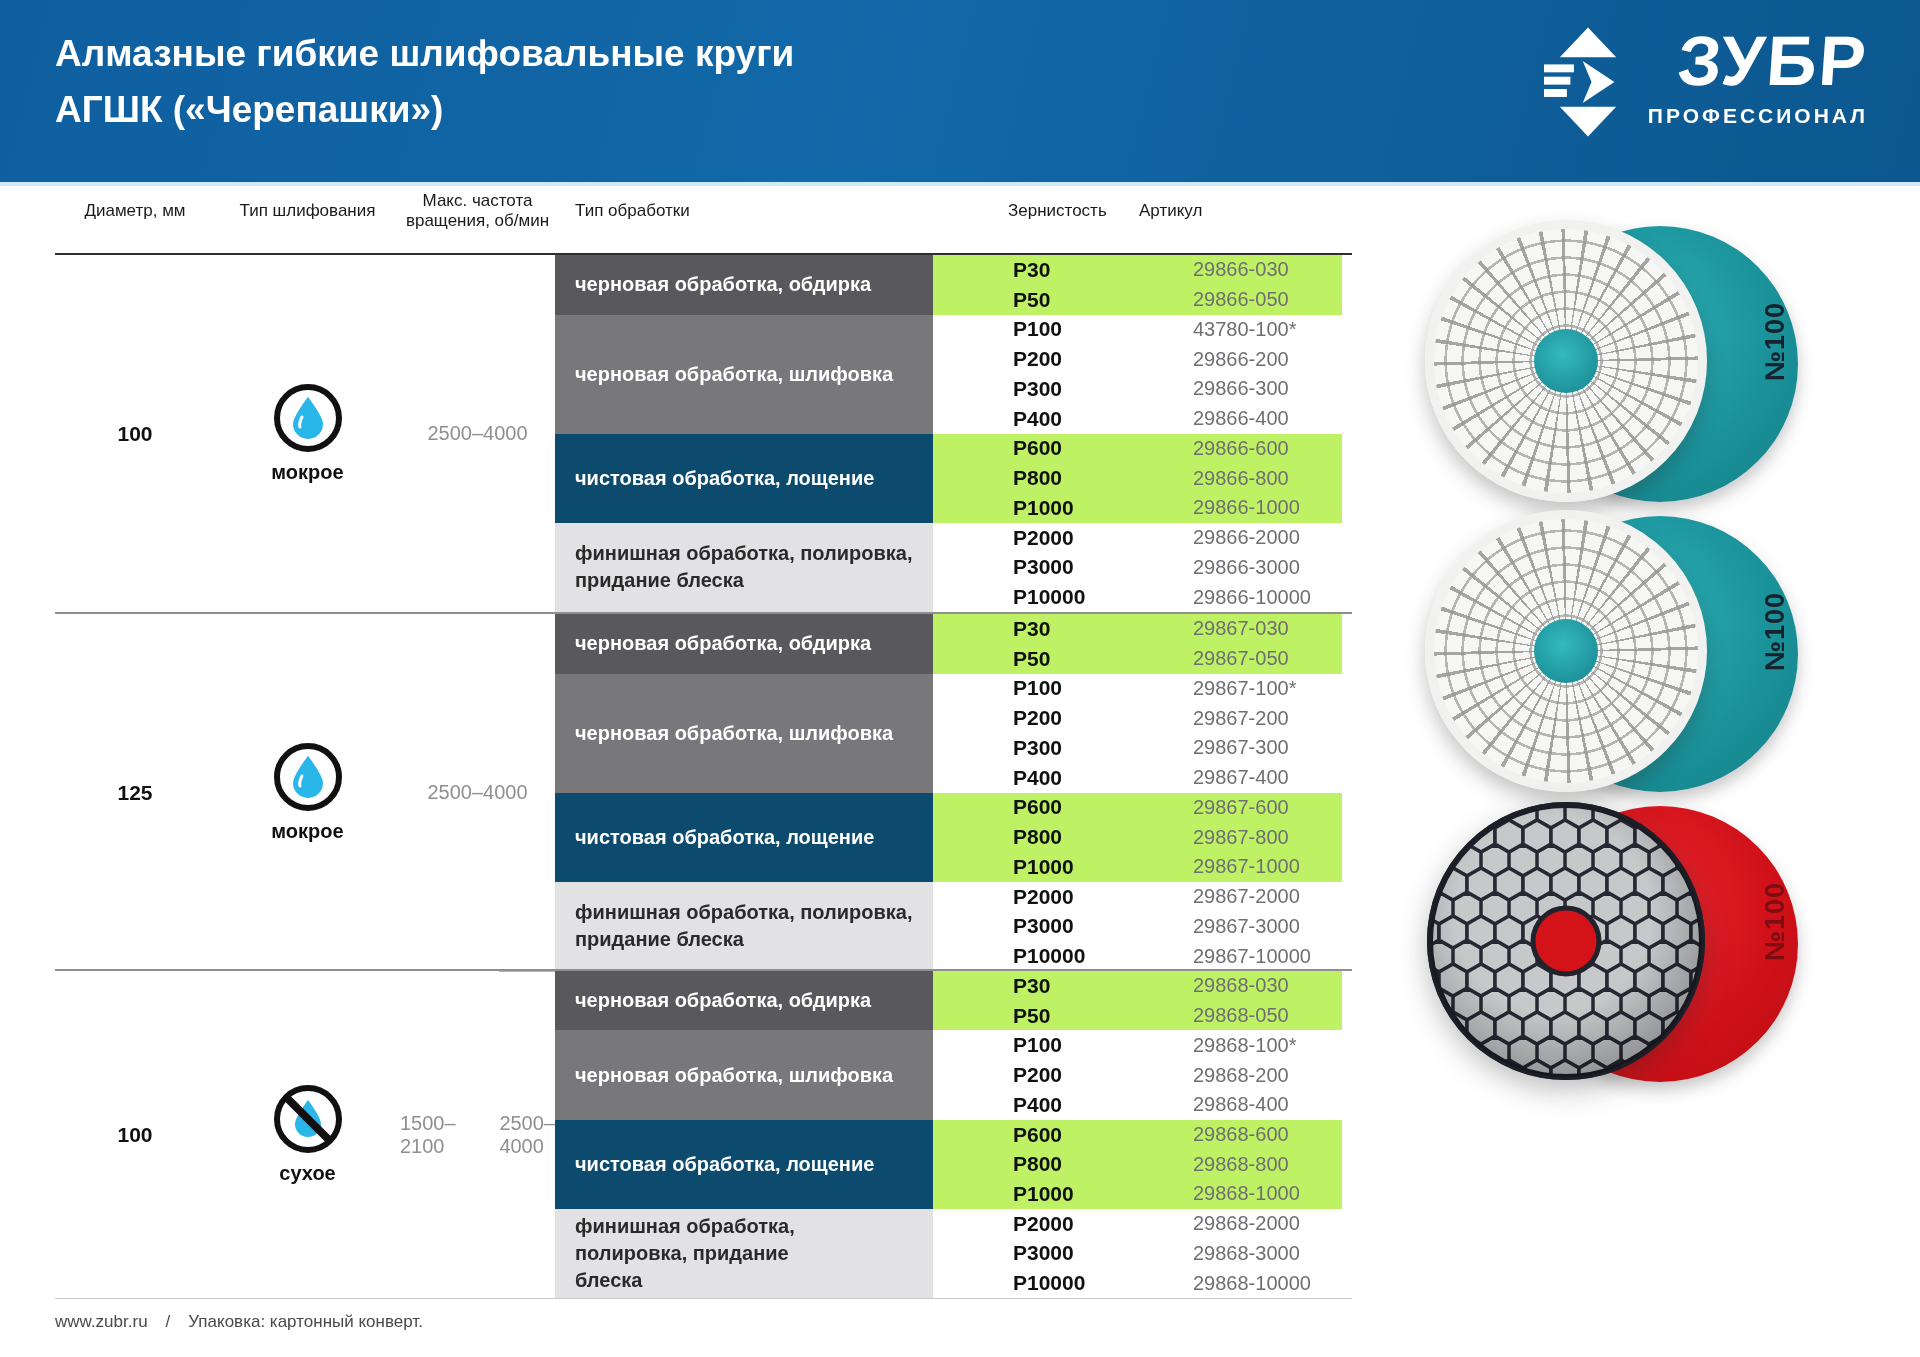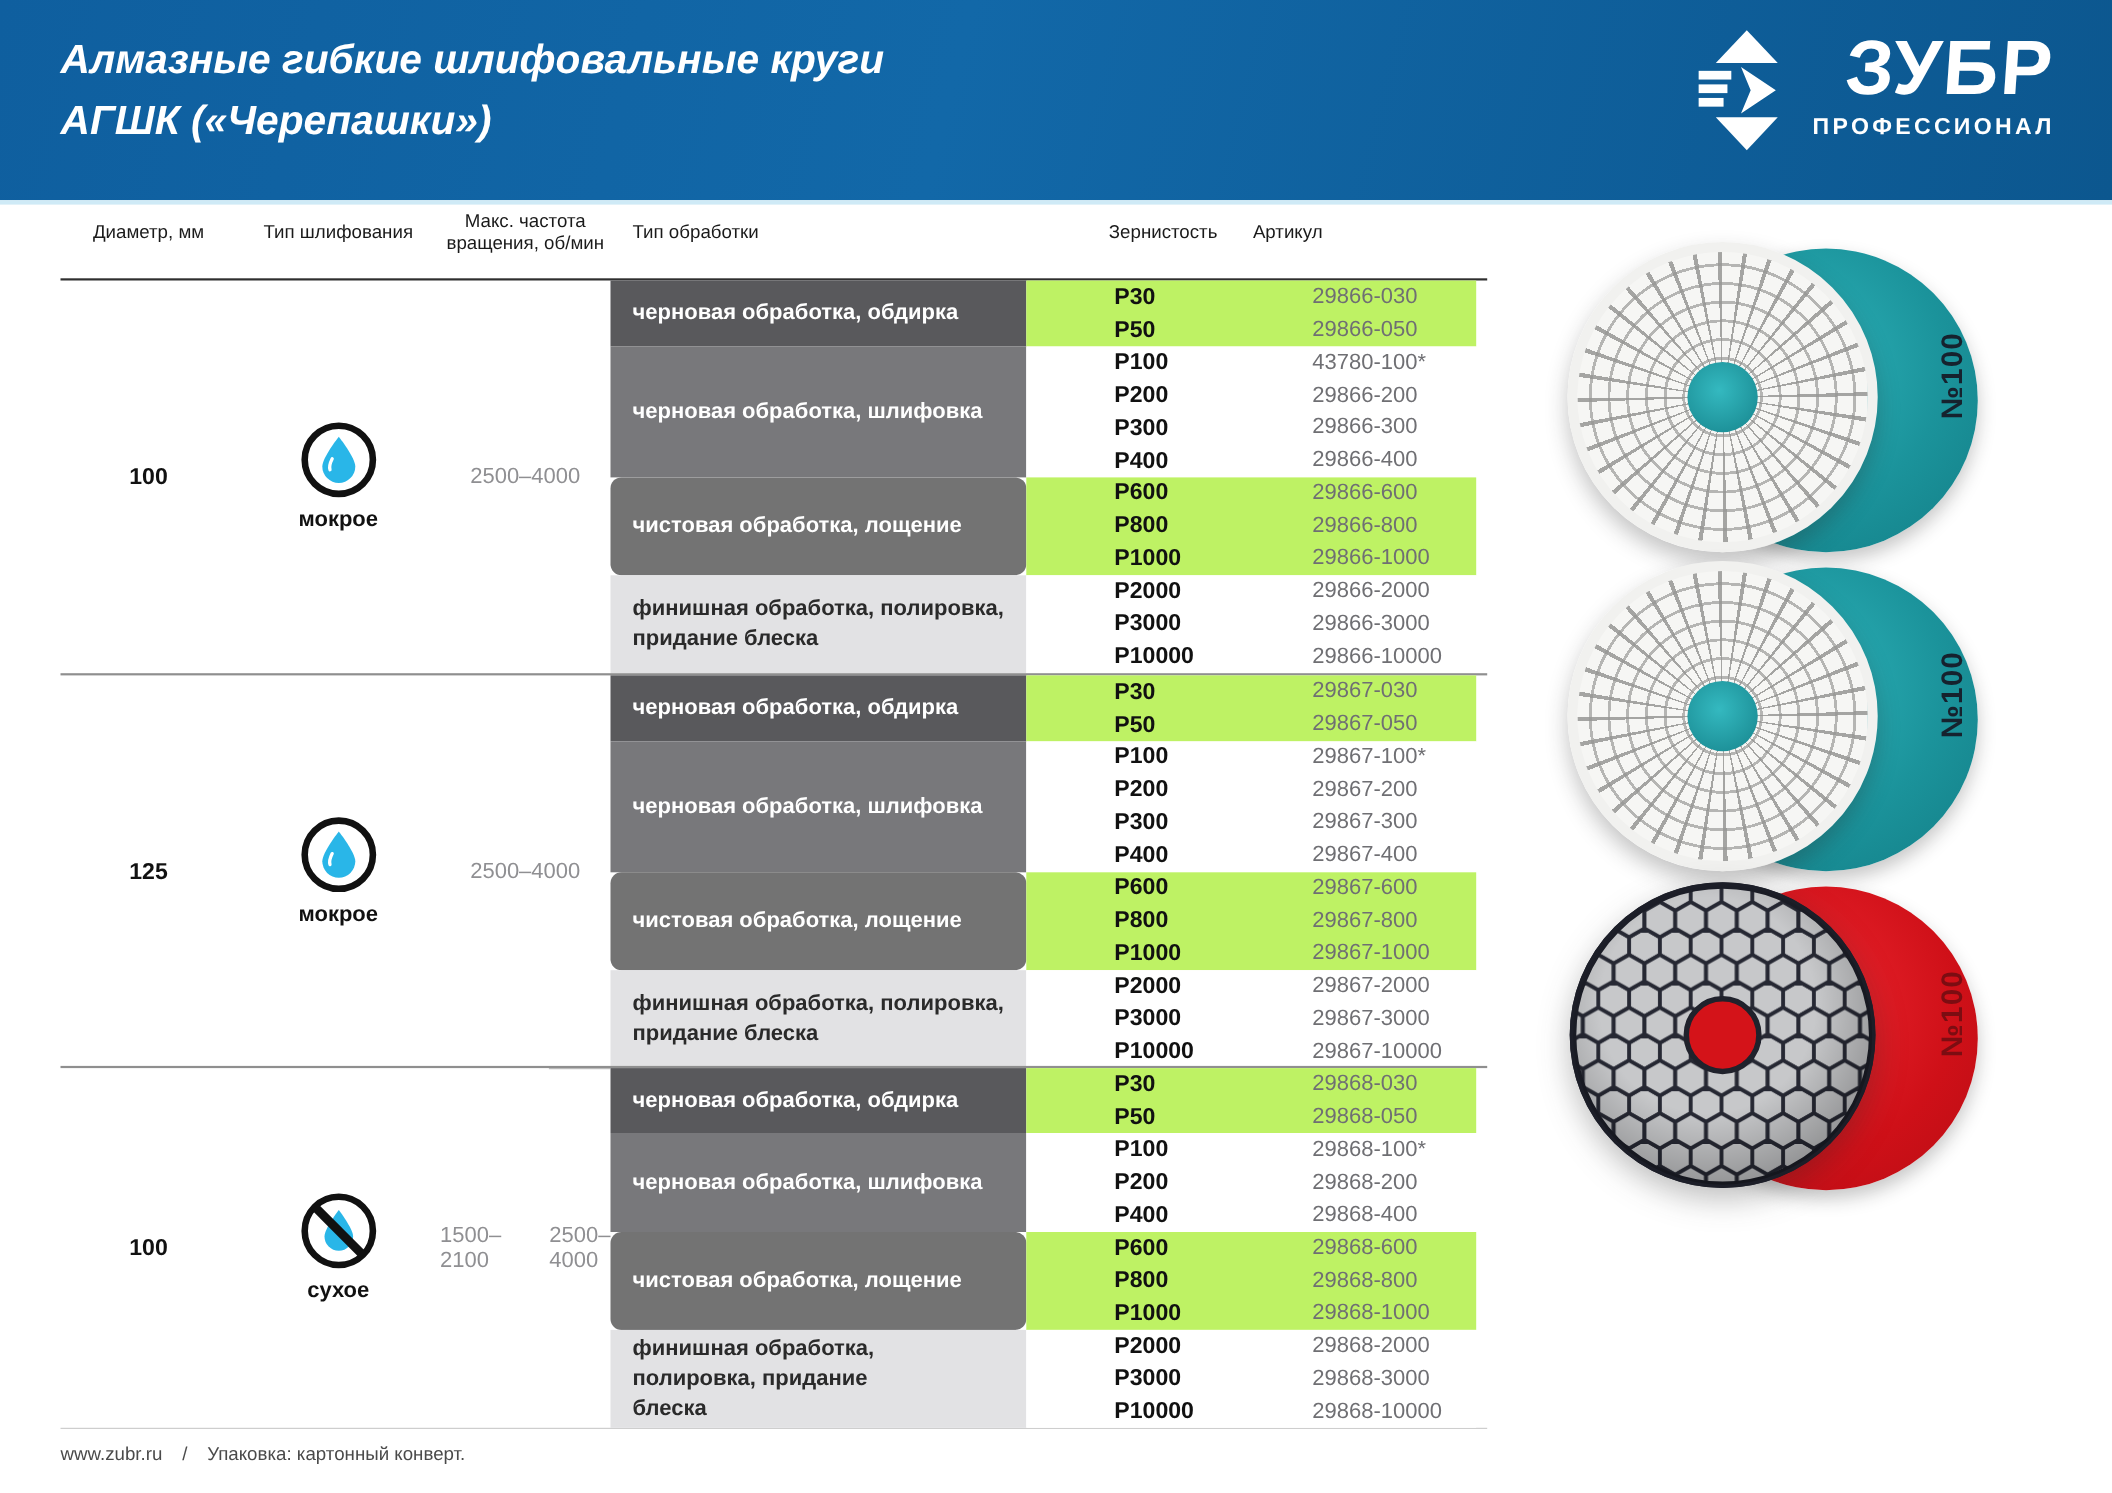--- a/index.html
+++ b/index.html
@@ -3,21 +3,21 @@
 <meta charset="utf-8">
 <style>
   html,body{margin:0;padding:0;background:#fff;}
   .page{position:relative;width:1920px;height:1357px;background:#fff;overflow:hidden;
         font-family:"Liberation Sans",sans-serif;color:#1a1a1a;}
 
   
   .banner{position:absolute;left:0;top:0;width:100%;height:186px;
           background:linear-gradient(104deg,#0f5f9f 0%,#1268a8 45%,#0c578f 100%);
           border-bottom:4px solid #cfeaf6;box-sizing:border-box;}
-  .title{position:absolute;left:55px;top:26px;color:#fff;font-size:37px;font-weight:bold;line-height:1.5;font-style:italic;}
+  .title{position:absolute;left:55px;top:26px;color:#fff;font-size:37px;font-weight:bold;line-height:1.5;}
   .brand{position:absolute;right:52px;top:26px;display:flex;gap:16px;align-items:flex-start;}
   .brand-text{display:flex;flex-direction:column;align-items:flex-end;}
   .brand-name{color:#fff;font-size:70px;font-weight:bold;letter-spacing:2px;line-height:1;transform:skewX(-4deg);}
   .brand-sub{color:#fff;font-size:21px;font-weight:bold;letter-spacing:3px;margin-top:8px;}
 
   
   .thead{position:absolute;left:55px;top:168px;width:1297px;height:85px;display:flex;
          border-bottom:2px solid #2f2f2f;box-sizing:content-box;font-size:17px;color:#1a1a1a;}
   .thead>div{display:flex;align-items:center;justify-content:center;text-align:center;}
   .th-diam{width:160px;}  .th-type{width:185px;}  .th-speed{width:155px;}
@@ -36,21 +36,21 @@
   .col-speed{width:155px;display:flex;align-items:center;justify-content:center;
              font-size:20px;color:#8f8f92;}
   .col-speed.split{flex-direction:row;align-items:stretch;}
   .sp-top{flex:8;display:flex;align-items:center;justify-content:center;}
   .sp-bottom{flex:3;display:flex;align-items:center;justify-content:center;border-top:1px solid #b5b5b5;}
   .col-proc{width:378px;display:flex;flex-direction:column;}
   .blk{flex-basis:0;display:flex;align-items:center;padding-left:20px;box-sizing:border-box;
        font-size:20px;font-weight:bold;line-height:1.35;}
   .shade-dark{background:#59595c;color:#fff;}
   .shade-medium{background:#78787b;color:#fff;}
-  .shade-light{background:#737373;color:#fff;border-radius:10px;}
+  .shade-light{background:#0c4a6e;color:#fff;}
   .shade-finish{background:#e2e2e4;color:#2a2a2a;}
   .blk .lbl{max-width:345px;}
   .g3 .blk-finish .lbl{max-width:258px;}
   .col-ga{width:409px;display:flex;flex-direction:column;}
   .gablk{flex-basis:0;display:flex;flex-direction:column;}
   .zeb-g{background:#bef264;} .zeb-w{background:#fff;}
   .g-row{flex:1;display:flex;align-items:center;}
   .grit{box-sizing:border-box;width:260px;padding-left:80px;font-size:21px;font-weight:bold;color:#111;}
   .art{font-size:20px;color:#6f6f73;}
 

